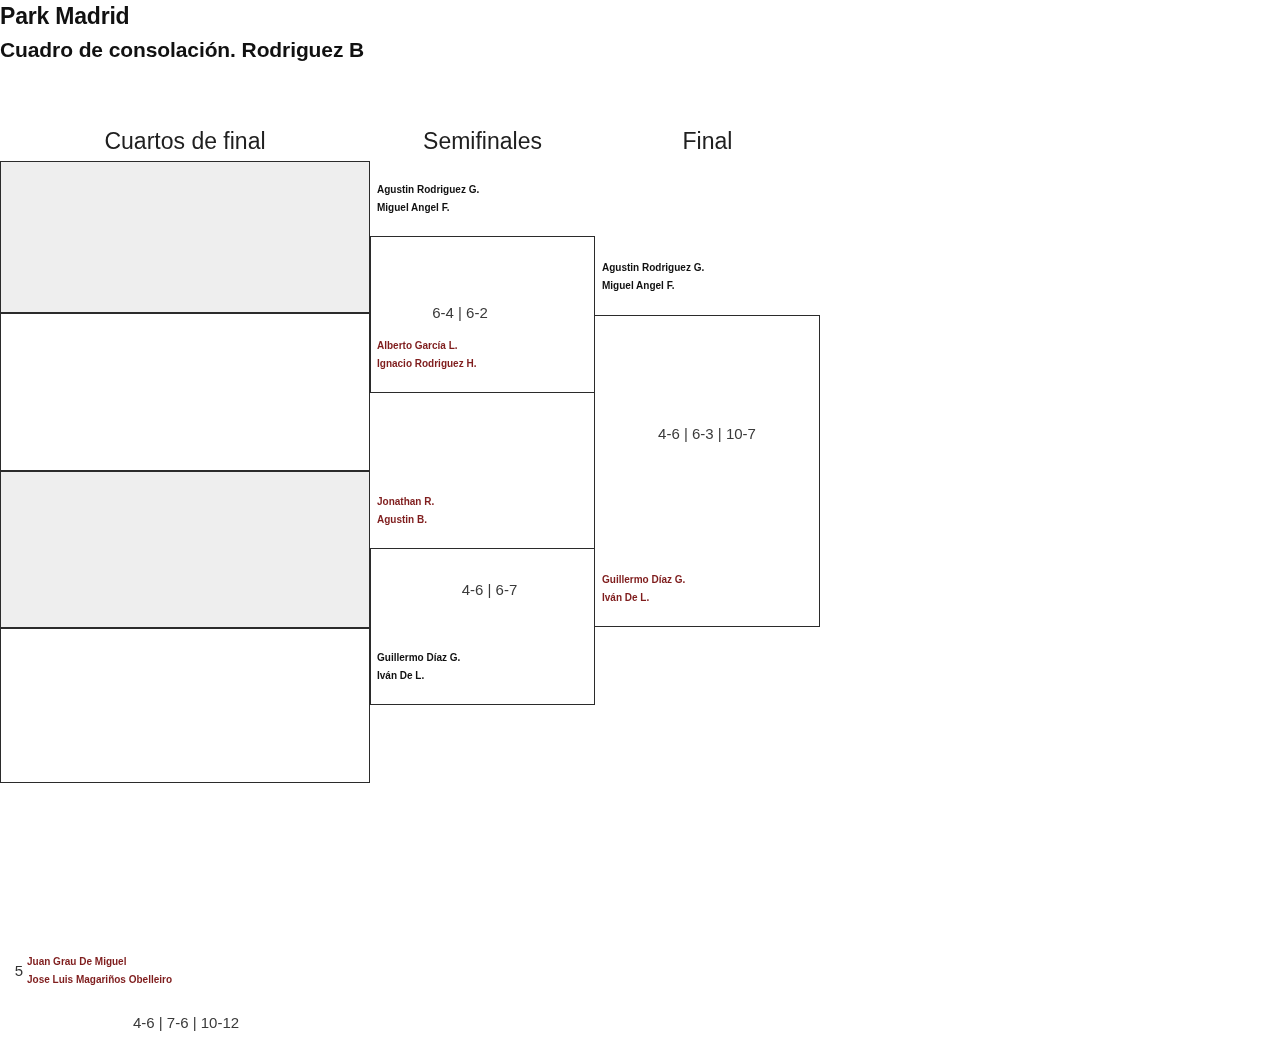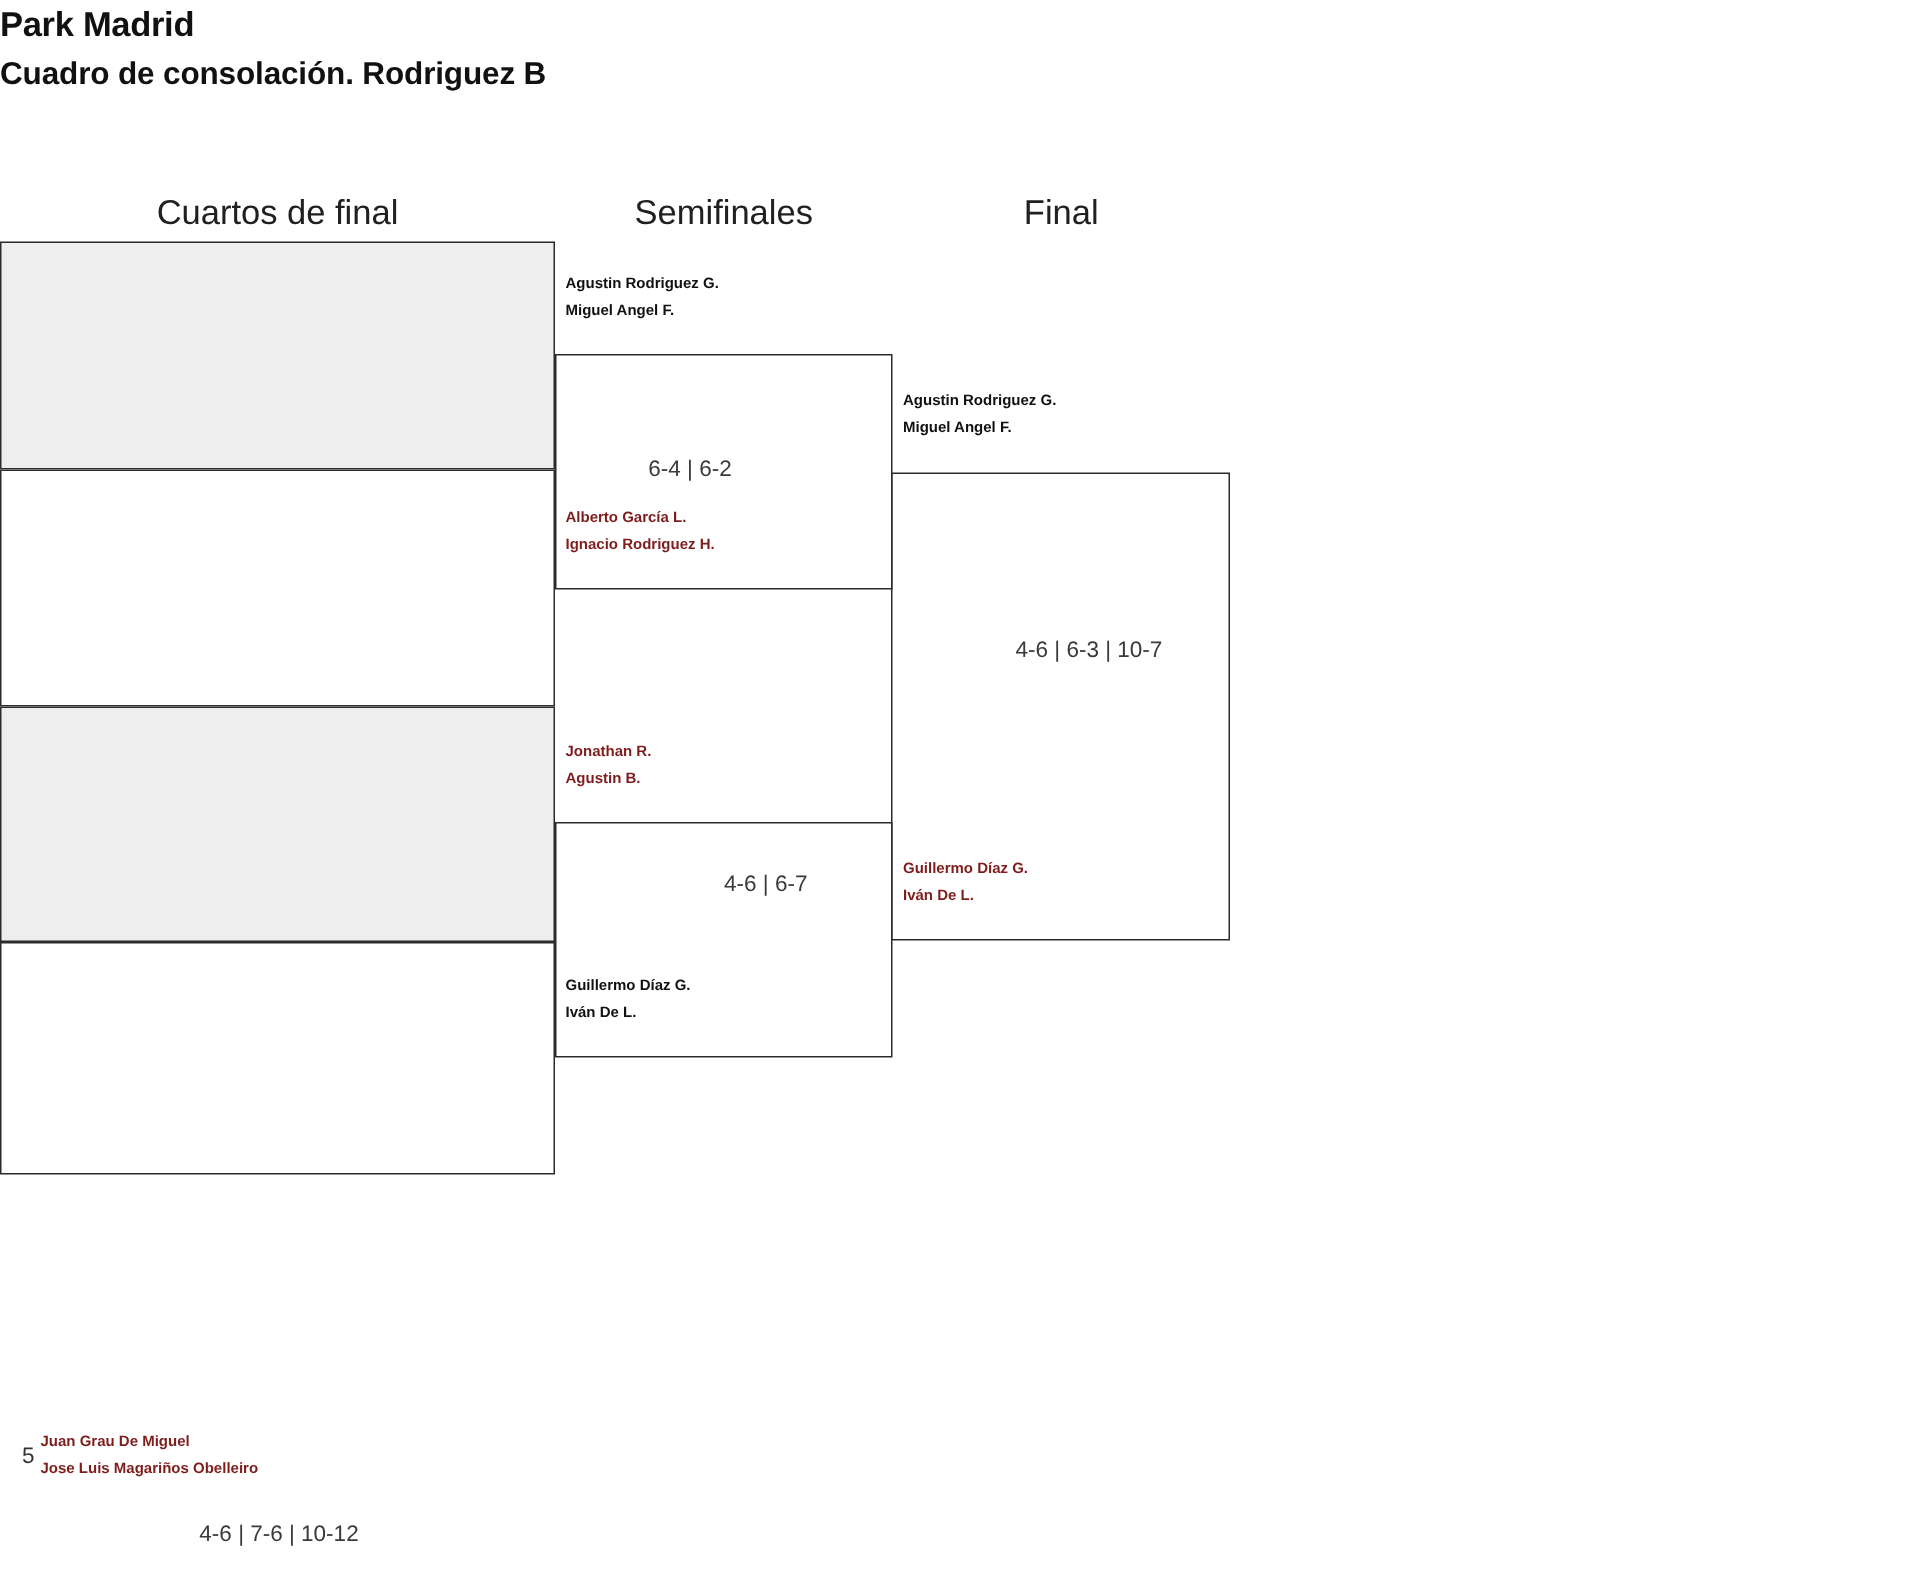--- a/index.html
+++ b/index.html
@@ -183,31 +183,31 @@
     <span class="p">Alberto García L.</span>
     <span class="p">Ignacio Rodriguez H.</span>
   </div>
 
   <div class="match sf" style="left:370px; top:548px; width:225px; height:157px;">
   </div>
   <div class="team loser" style="position:absolute; left:377px; top:493px;">
     <span class="p">Jonathan R.</span>
     <span class="p">Agustin B.</span>
   </div>
-  <div class="score" style="left:370px; top:581px; width:225px;padding-left:28px;">4-6 | 6-7</div>
+  <div class="score" style="left:349px; top:581px; width:225px;padding-left:28px;">4-6 | 6-7</div>
   <div class="team winner" style="position:absolute; left:377px; top:649px;">
     <span class="p">Guillermo Díaz G.</span>
     <span class="p">Iván De L.</span>
   </div>
 
   <div class="match fi" style="left:594px; top:315px; width:226px; height:312px;">
   </div>
   <div class="team winner" style="position:absolute; left:602px; top:259px;">
     <span class="p">Agustin Rodriguez G.</span>
     <span class="p">Miguel Angel F.</span>
   </div>
-  <div class="score" style="left:594px; top:425px; width:226px;padding-left:19px;">4-6 | 6-3 | 10-7</div>
+  <div class="score" style="left:594px; top:425px; width:226px;">4-6 | 6-3 | 10-7</div>
   <div class="team loser" style="position:absolute; left:602px; top:571px;">
     <span class="p">Guillermo Díaz G.</span>
     <span class="p">Iván De L.</span>
   </div>
 
 </div>
 
 </body></html>

